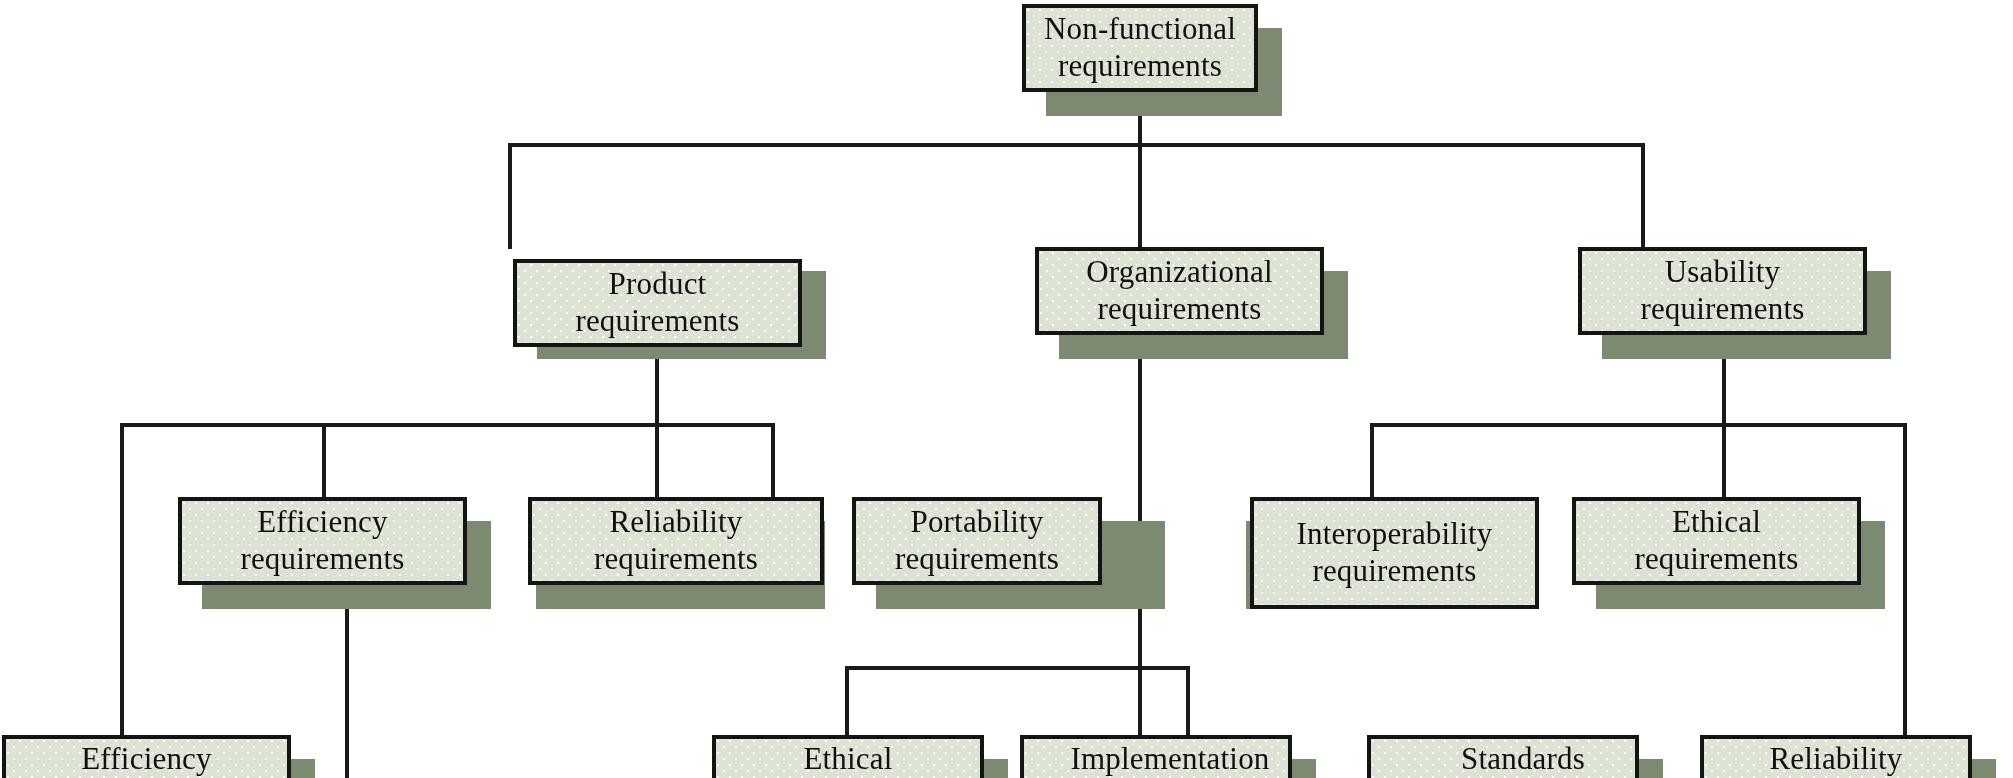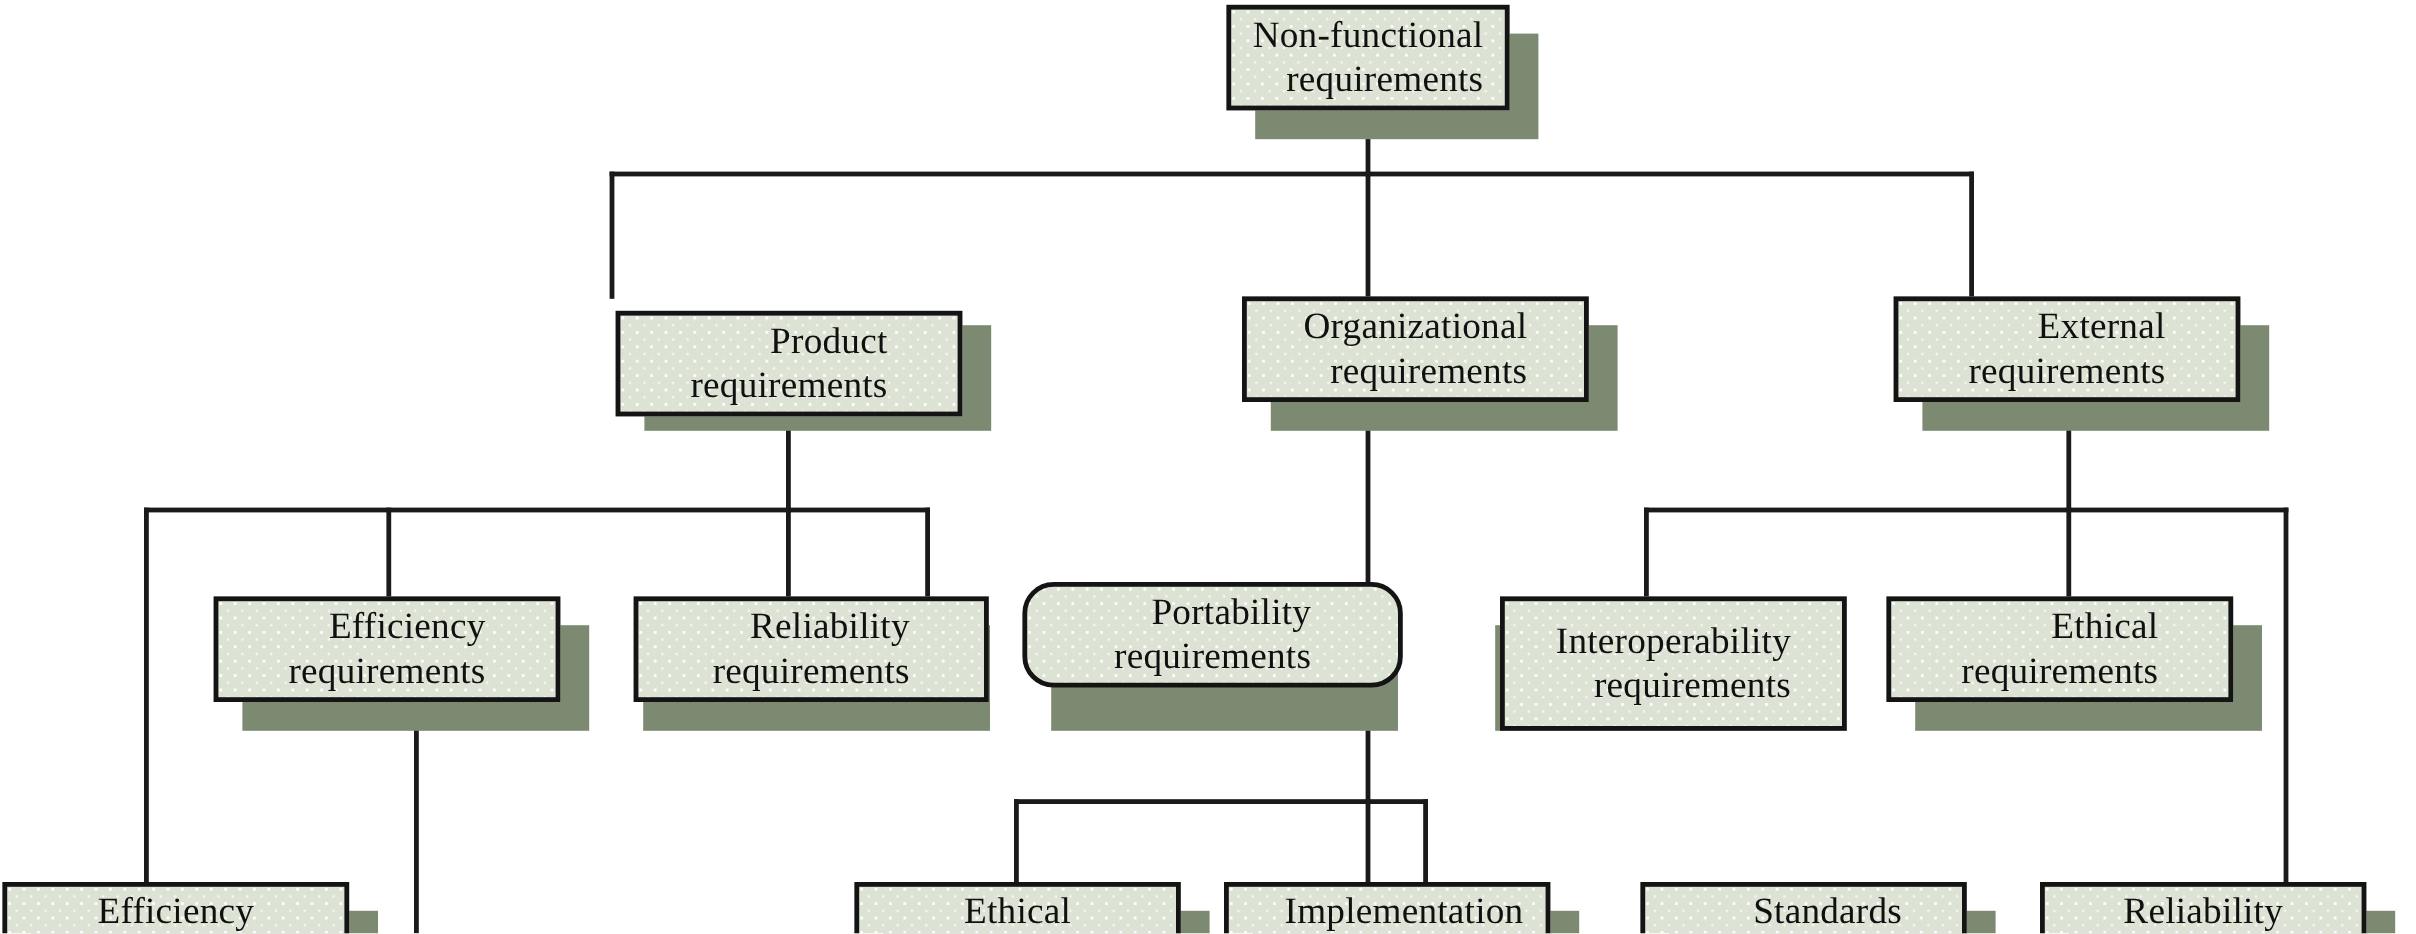--- a/index.html
+++ b/index.html
@@ -43,21 +43,20 @@
     z-index: 5;
   }
   .node .label {
     display: block;
     color: #101010;
     font-size: 31px;
     line-height: 1.18;
     letter-spacing: 0.2px;
     white-space: pre-line;
     padding: 0 6px;
-    text-align: right;
   }
   
   .shadow {
     position: absolute;
     background: #7d8a72;
     z-index: 1;
   }
 </style>
 </head>
 <body>
@@ -117,35 +116,35 @@
     <span class="label">Product
 requirements</span>
   </div>
 
   <div class="node" style="left:1035px; top:247px; width:289px; height:88px;">
     <span class="label">Organizational
 requirements</span>
   </div>
 
   <div class="node" style="left:1578px; top:247px; width:289px; height:88px;">
-    <span class="label">External
+    <span class="label">Usability
 requirements</span>
   </div>
 
   <div class="node" style="left:178px; top:497px; width:289px; height:88px;">
     <span class="label">Efficiency
 requirements</span>
   </div>
 
   <div class="node" style="left:528px; top:497px; width:296px; height:88px;">
     <span class="label">Reliability
 requirements</span>
   </div>
 
-  <div class="node" style="left:852px; top:485px; width:317px; height:88px;border-radius:26px;">
+  <div class="node" style="left:852px; top:497px; width:250px; height:88px;">
     <span class="label">Portability
 requirements</span>
   </div>
 
   <div class="node" style="left:1250px; top:497px; width:289px; height:112px;">
     <span class="label">Interoperability
 requirements</span>
   </div>
 
   <div class="node" style="left:1572px; top:497px; width:289px; height:88px;">

